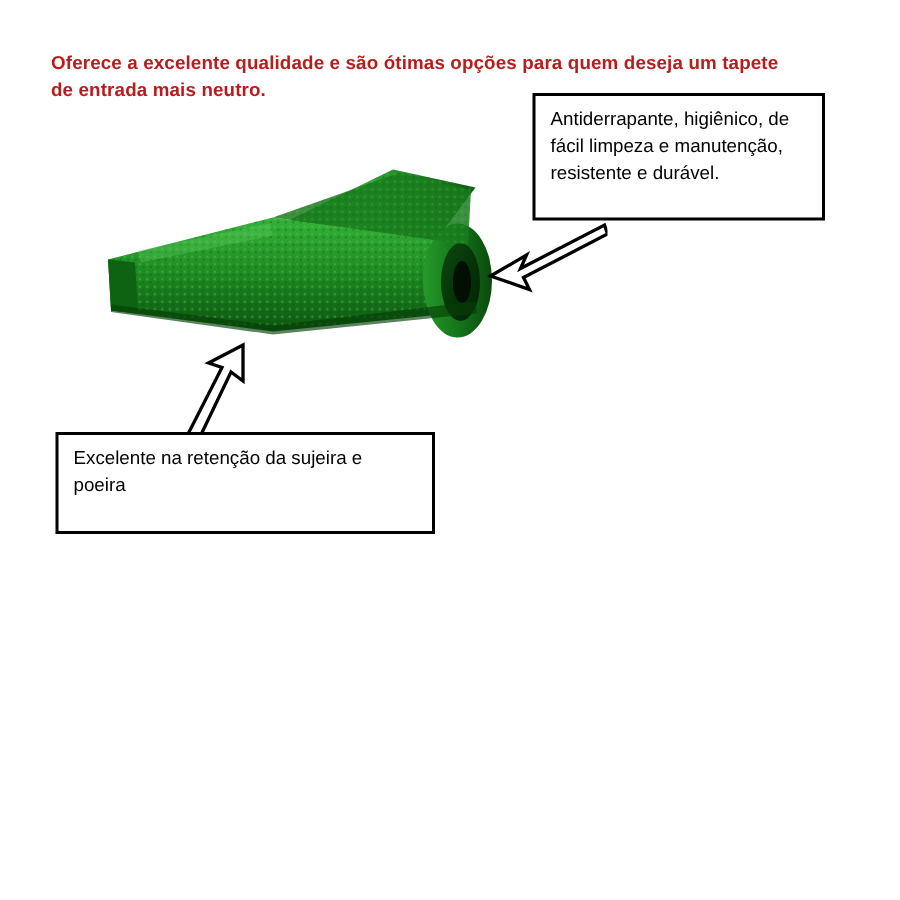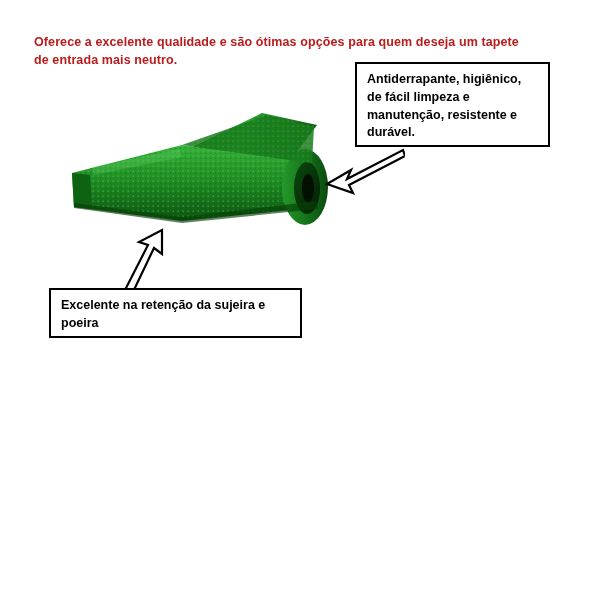--- a/index.html
+++ b/index.html
@@ -48,36 +48,36 @@
     height: 140px;
   }
 
   
   .callout {
     position: absolute;
     background: #ffffff;
     border: 2px solid #000000;
     box-sizing: border-box;
     font-size: 12.5px;
-    font-weight: bold;
+    font-weight: normal;
     color: #000000;
     line-height: 1.42;
     padding: 7px 9px 7px 10px;
   }
   .callout-top-right {
     left: 355px;
     top: 62px;
     width: 195px;
     height: 85px;
   }
   .callout-bottom-left {
-    left: 49px;
+    left: 37px;
     top: 288px;
     width: 253px;
-    height: 50px;
+    height: 68px;
   }
 
   
   .arrow {
     position: absolute;
   }
   .arrow-upper {
     left: 325px;
     top: 140px;
     width: 80px;

